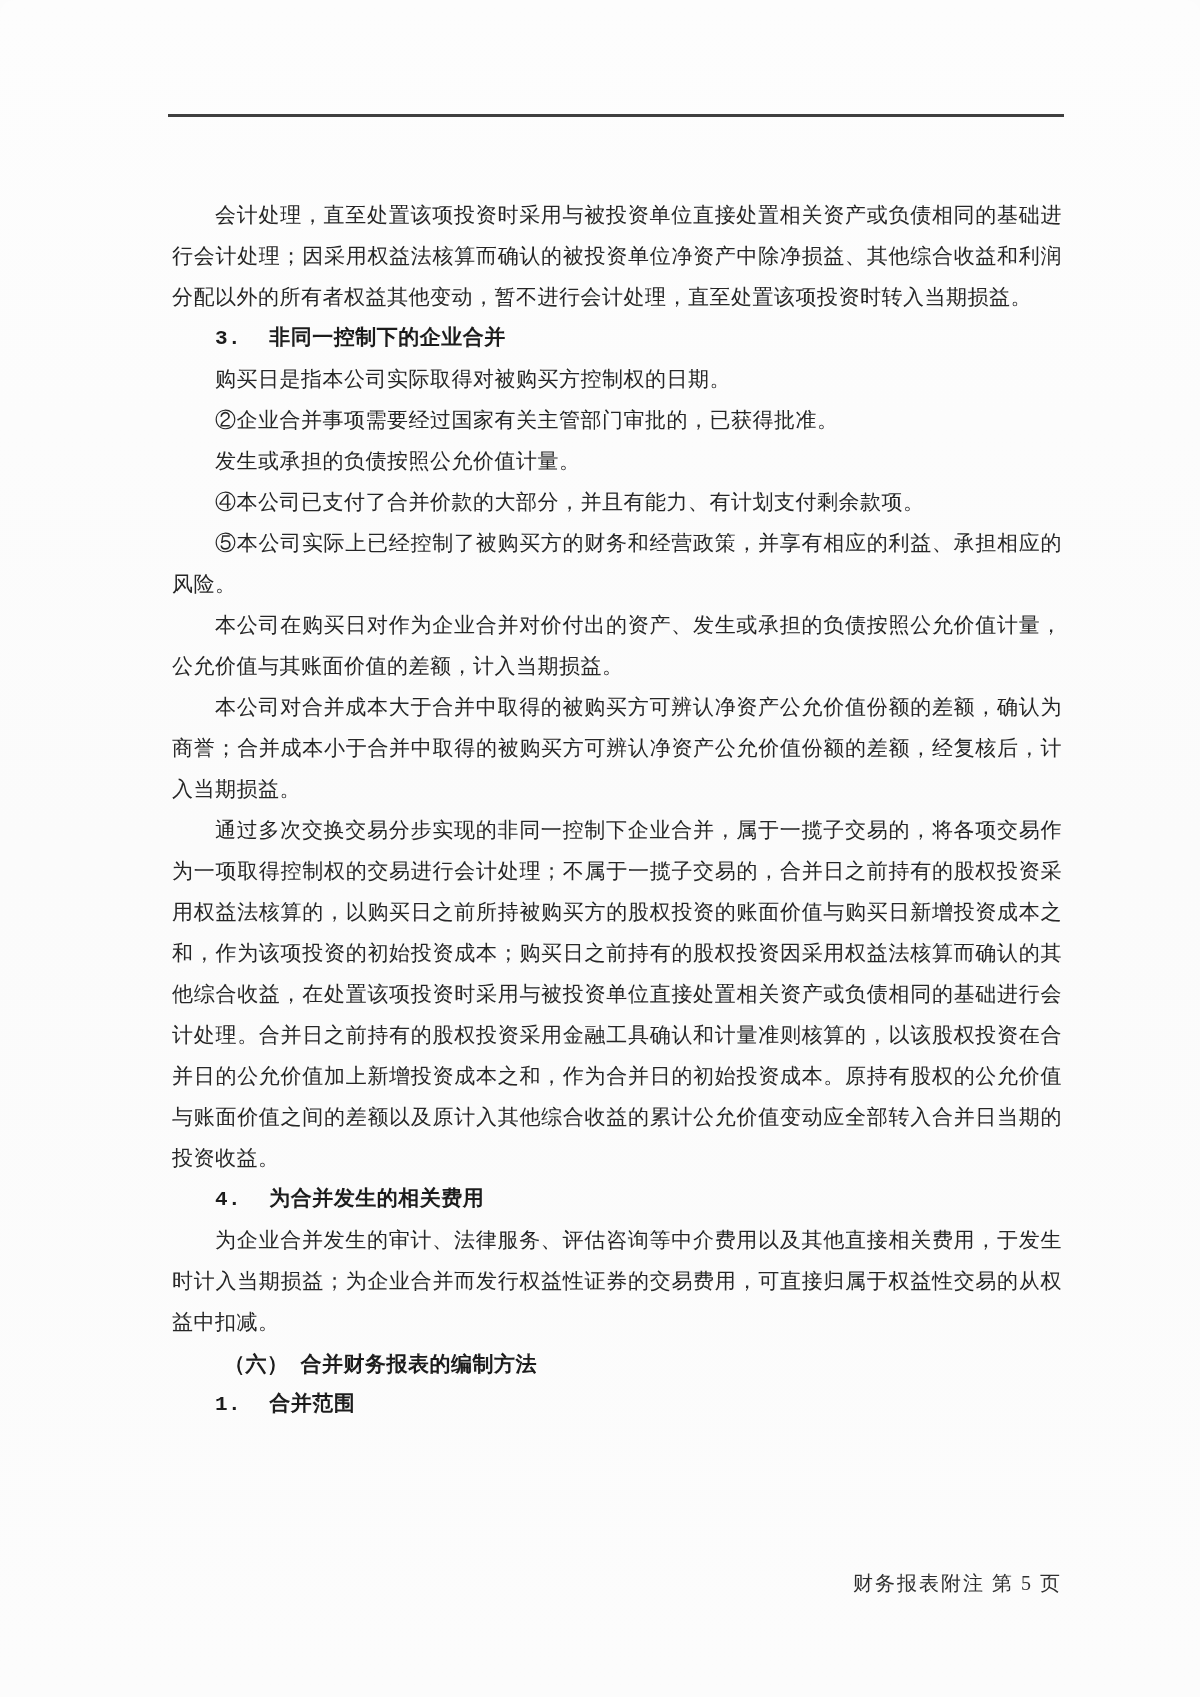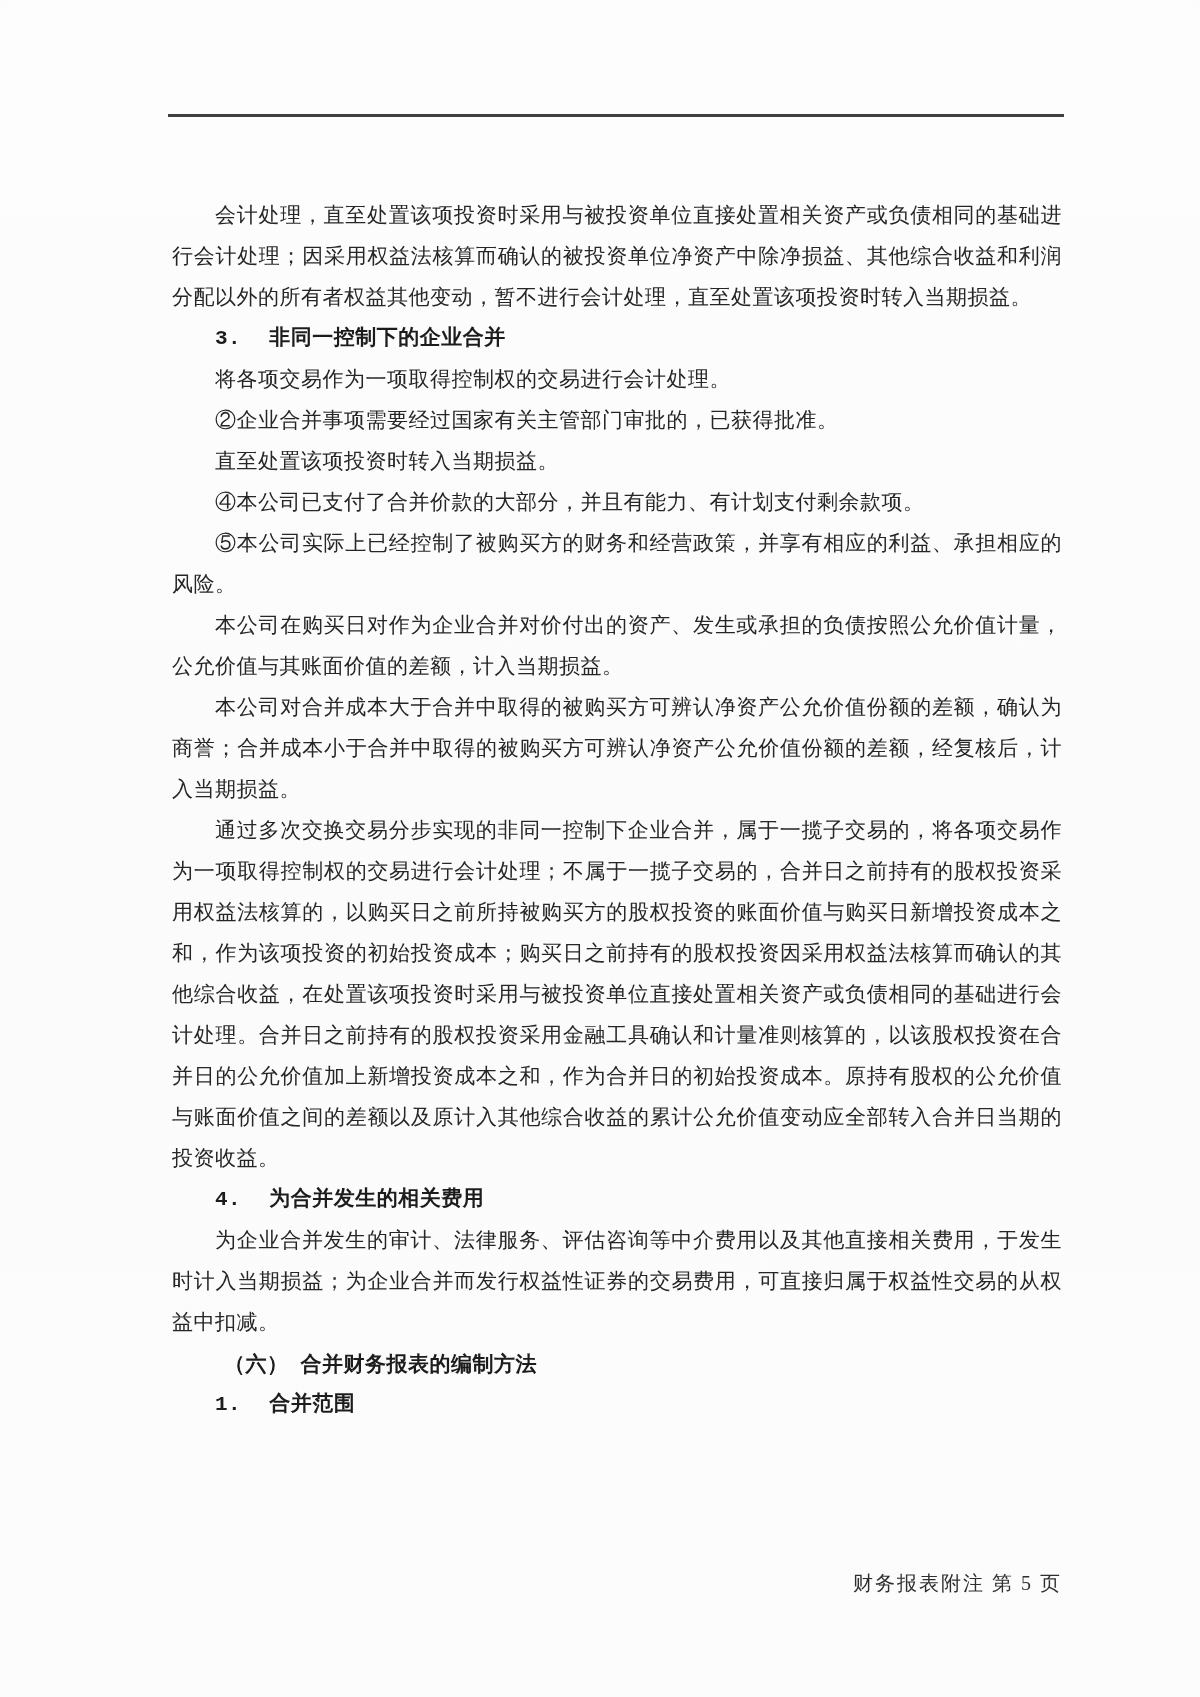--- a/index.html
+++ b/index.html
@@ -61,23 +61,23 @@
 
   <div class="header-rule"></div>
 
   <div class="content">
 
     <p class="indent">会计处理，直至处置该项投资时采用与被投资单位直接处置相关资产或负债相同的基础进行会计处理；因采用权益法核算而确认的被投资单位净资产中除净损益、其他综合收益和利润分配以外的所有者权益其他变动，暂不进行会计处理，直至处置该项投资时转入当期损益。</p>
 
     <p class="heading h-sub"><span class="num">3.</span><span class="title">非同一控制下的企业合并</span></p>
 
 
-    <p class="indent">将各项交易作为一项取得控制权的交易进行会计处理。</p>
+    <p class="indent">购买日是指本公司实际取得对被购买方控制权的日期。</p>
     <p class="indent">②企业合并事项需要经过国家有关主管部门审批的，已获得批准。</p>
-    <p class="indent">直至处置该项投资时转入当期损益。</p>
+    <p class="indent">发生或承担的负债按照公允价值计量。</p>
     <p class="indent">④本公司已支付了合并价款的大部分，并且有能力、有计划支付剩余款项。</p>
     <p class="indent">⑤本公司实际上已经控制了被购买方的财务和经营政策，并享有相应的利益、承担相应的风险。</p>
 
     <p class="indent">本公司在购买日对作为企业合并对价付出的资产、发生或承担的负债按照公允价值计量，公允价值与其账面价值的差额，计入当期损益。</p>
 
     <p class="indent">本公司对合并成本大于合并中取得的被购买方可辨认净资产公允价值份额的差额，确认为商誉；合并成本小于合并中取得的被购买方可辨认净资产公允价值份额的差额，经复核后，计入当期损益。</p>
 
     <p class="indent">通过多次交换交易分步实现的非同一控制下企业合并，属于一揽子交易的，将各项交易作为一项取得控制权的交易进行会计处理；不属于一揽子交易的，合并日之前持有的股权投资采用权益法核算的，以购买日之前所持被购买方的股权投资的账面价值与购买日新增投资成本之和，作为该项投资的初始投资成本；购买日之前持有的股权投资因采用权益法核算而确认的其他综合收益，在处置该项投资时采用与被投资单位直接处置相关资产或负债相同的基础进行会计处理。合并日之前持有的股权投资采用金融工具确认和计量准则核算的，以该股权投资在合并日的公允价值加上新增投资成本之和，作为合并日的初始投资成本。原持有股权的公允价值与账面价值之间的差额以及原计入其他综合收益的累计公允价值变动应全部转入合并日当期的投资收益。</p>
 
     <p class="heading h-sub"><span class="num">4.</span><span class="title">为合并发生的相关费用</span></p>

